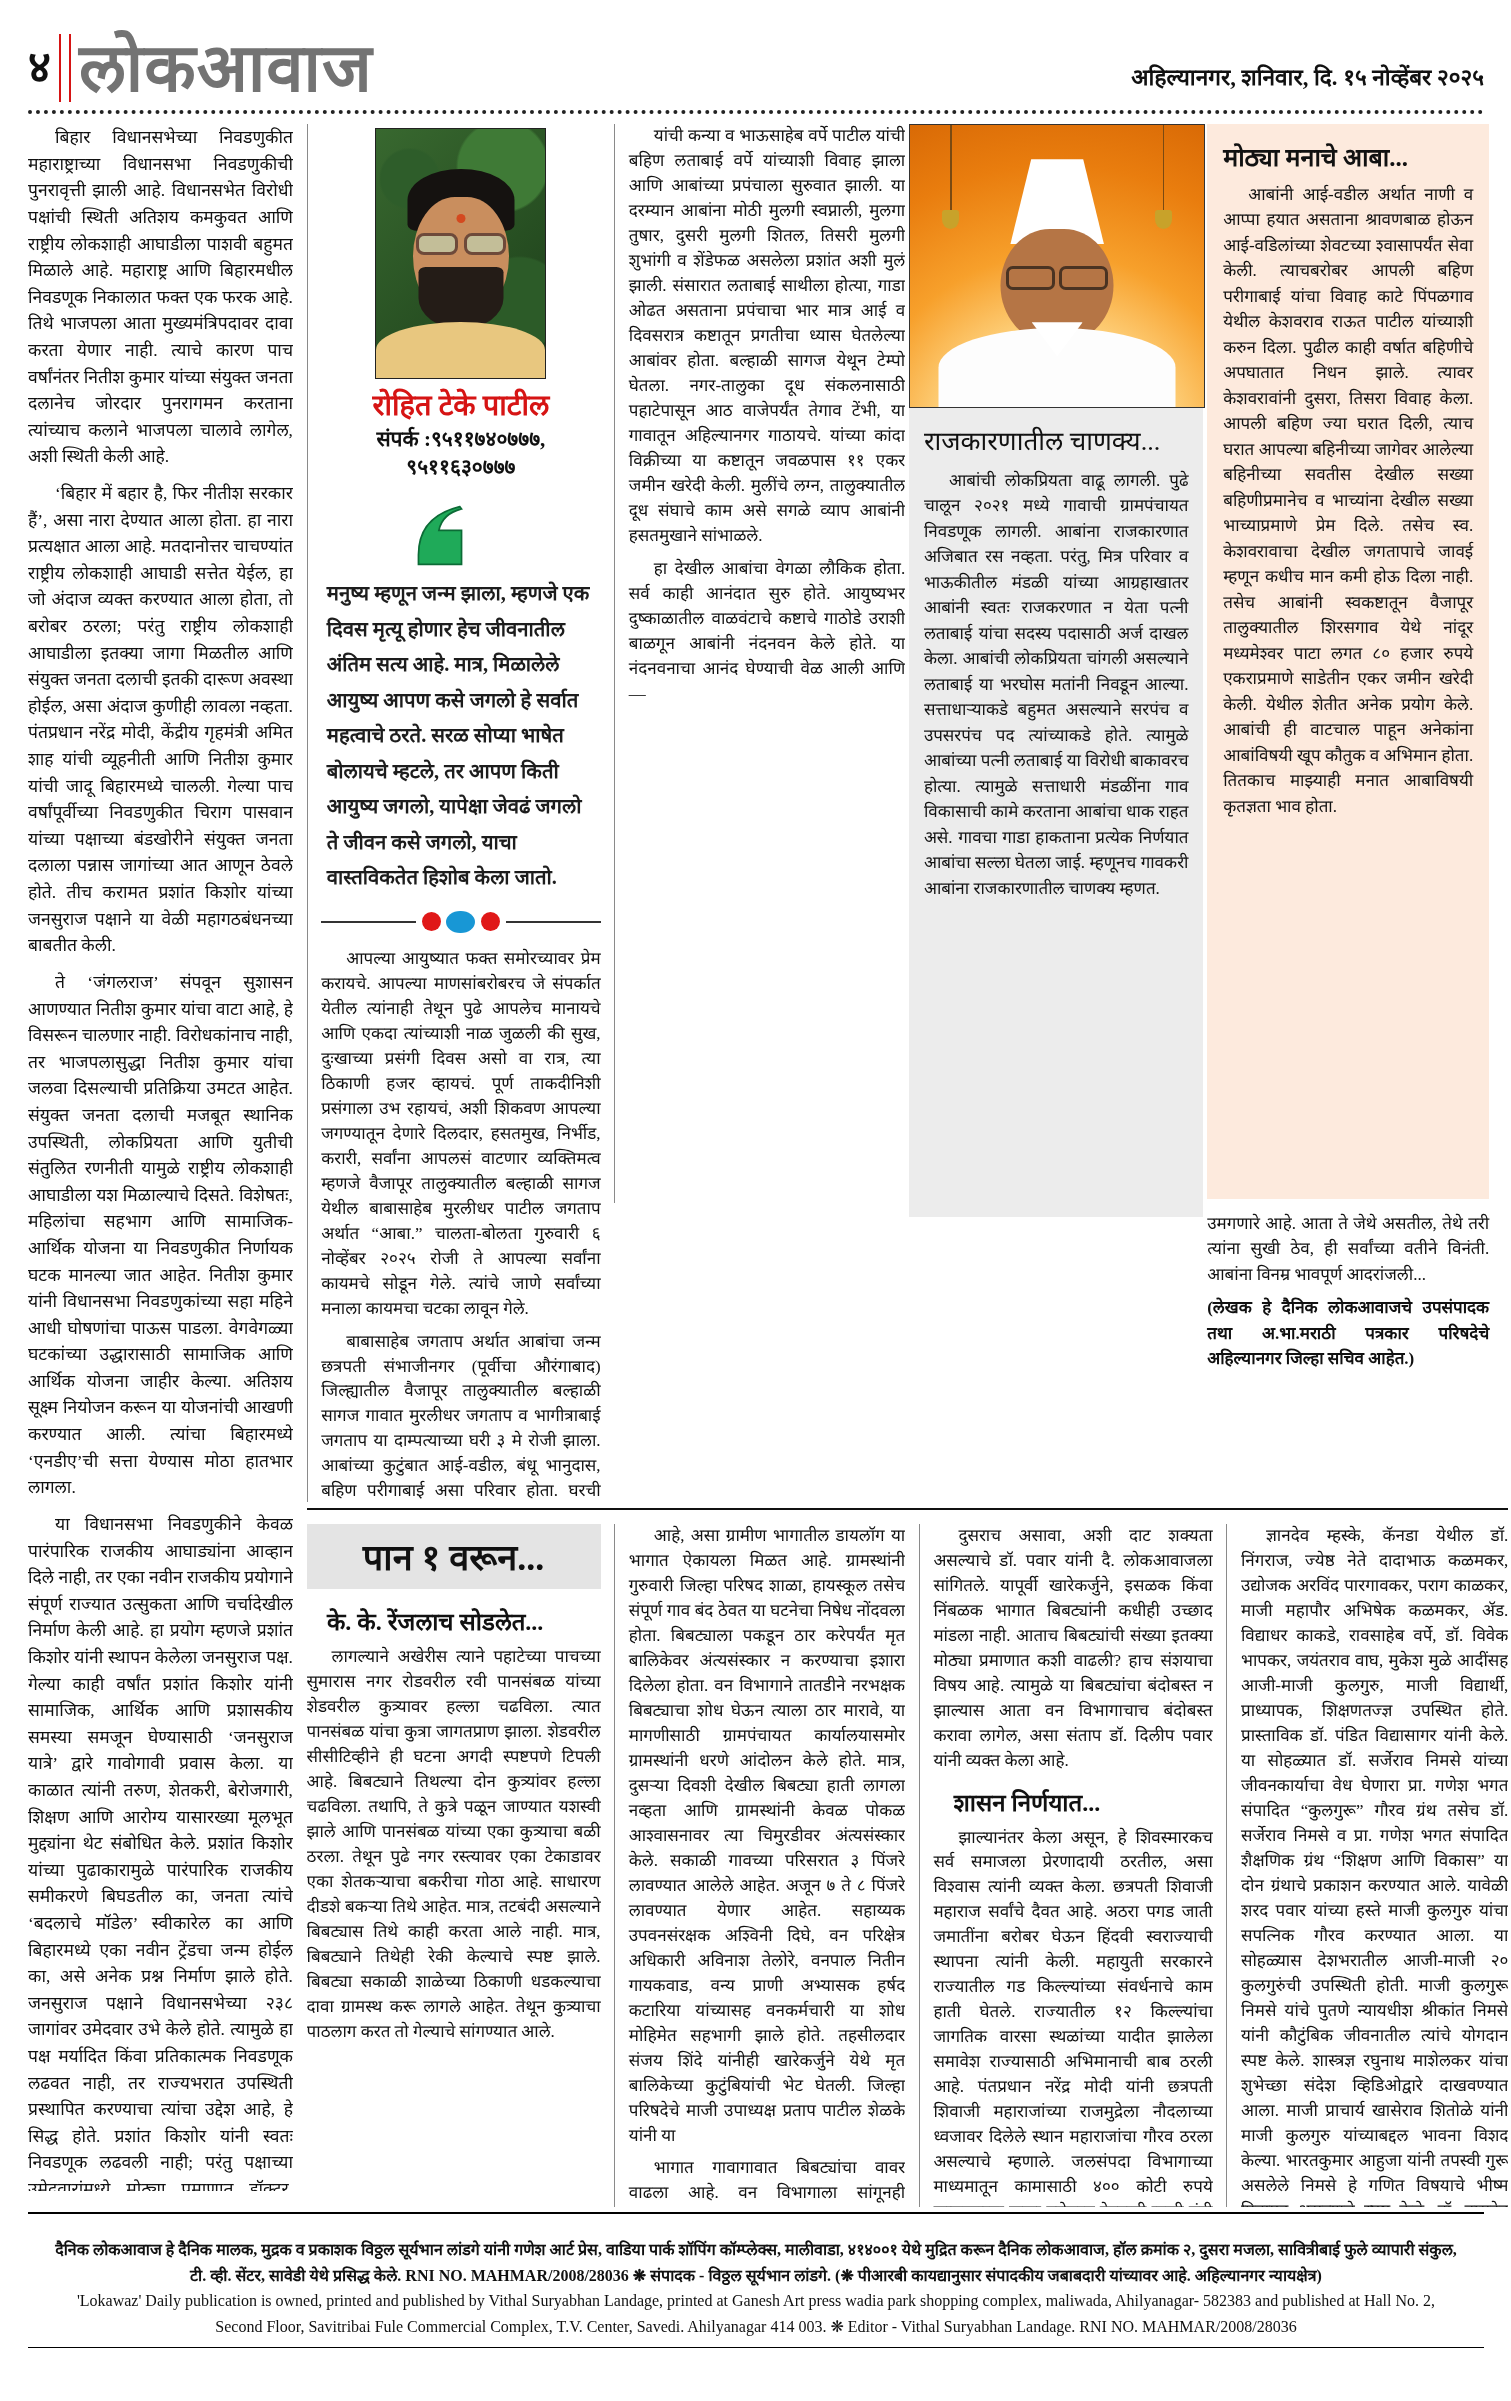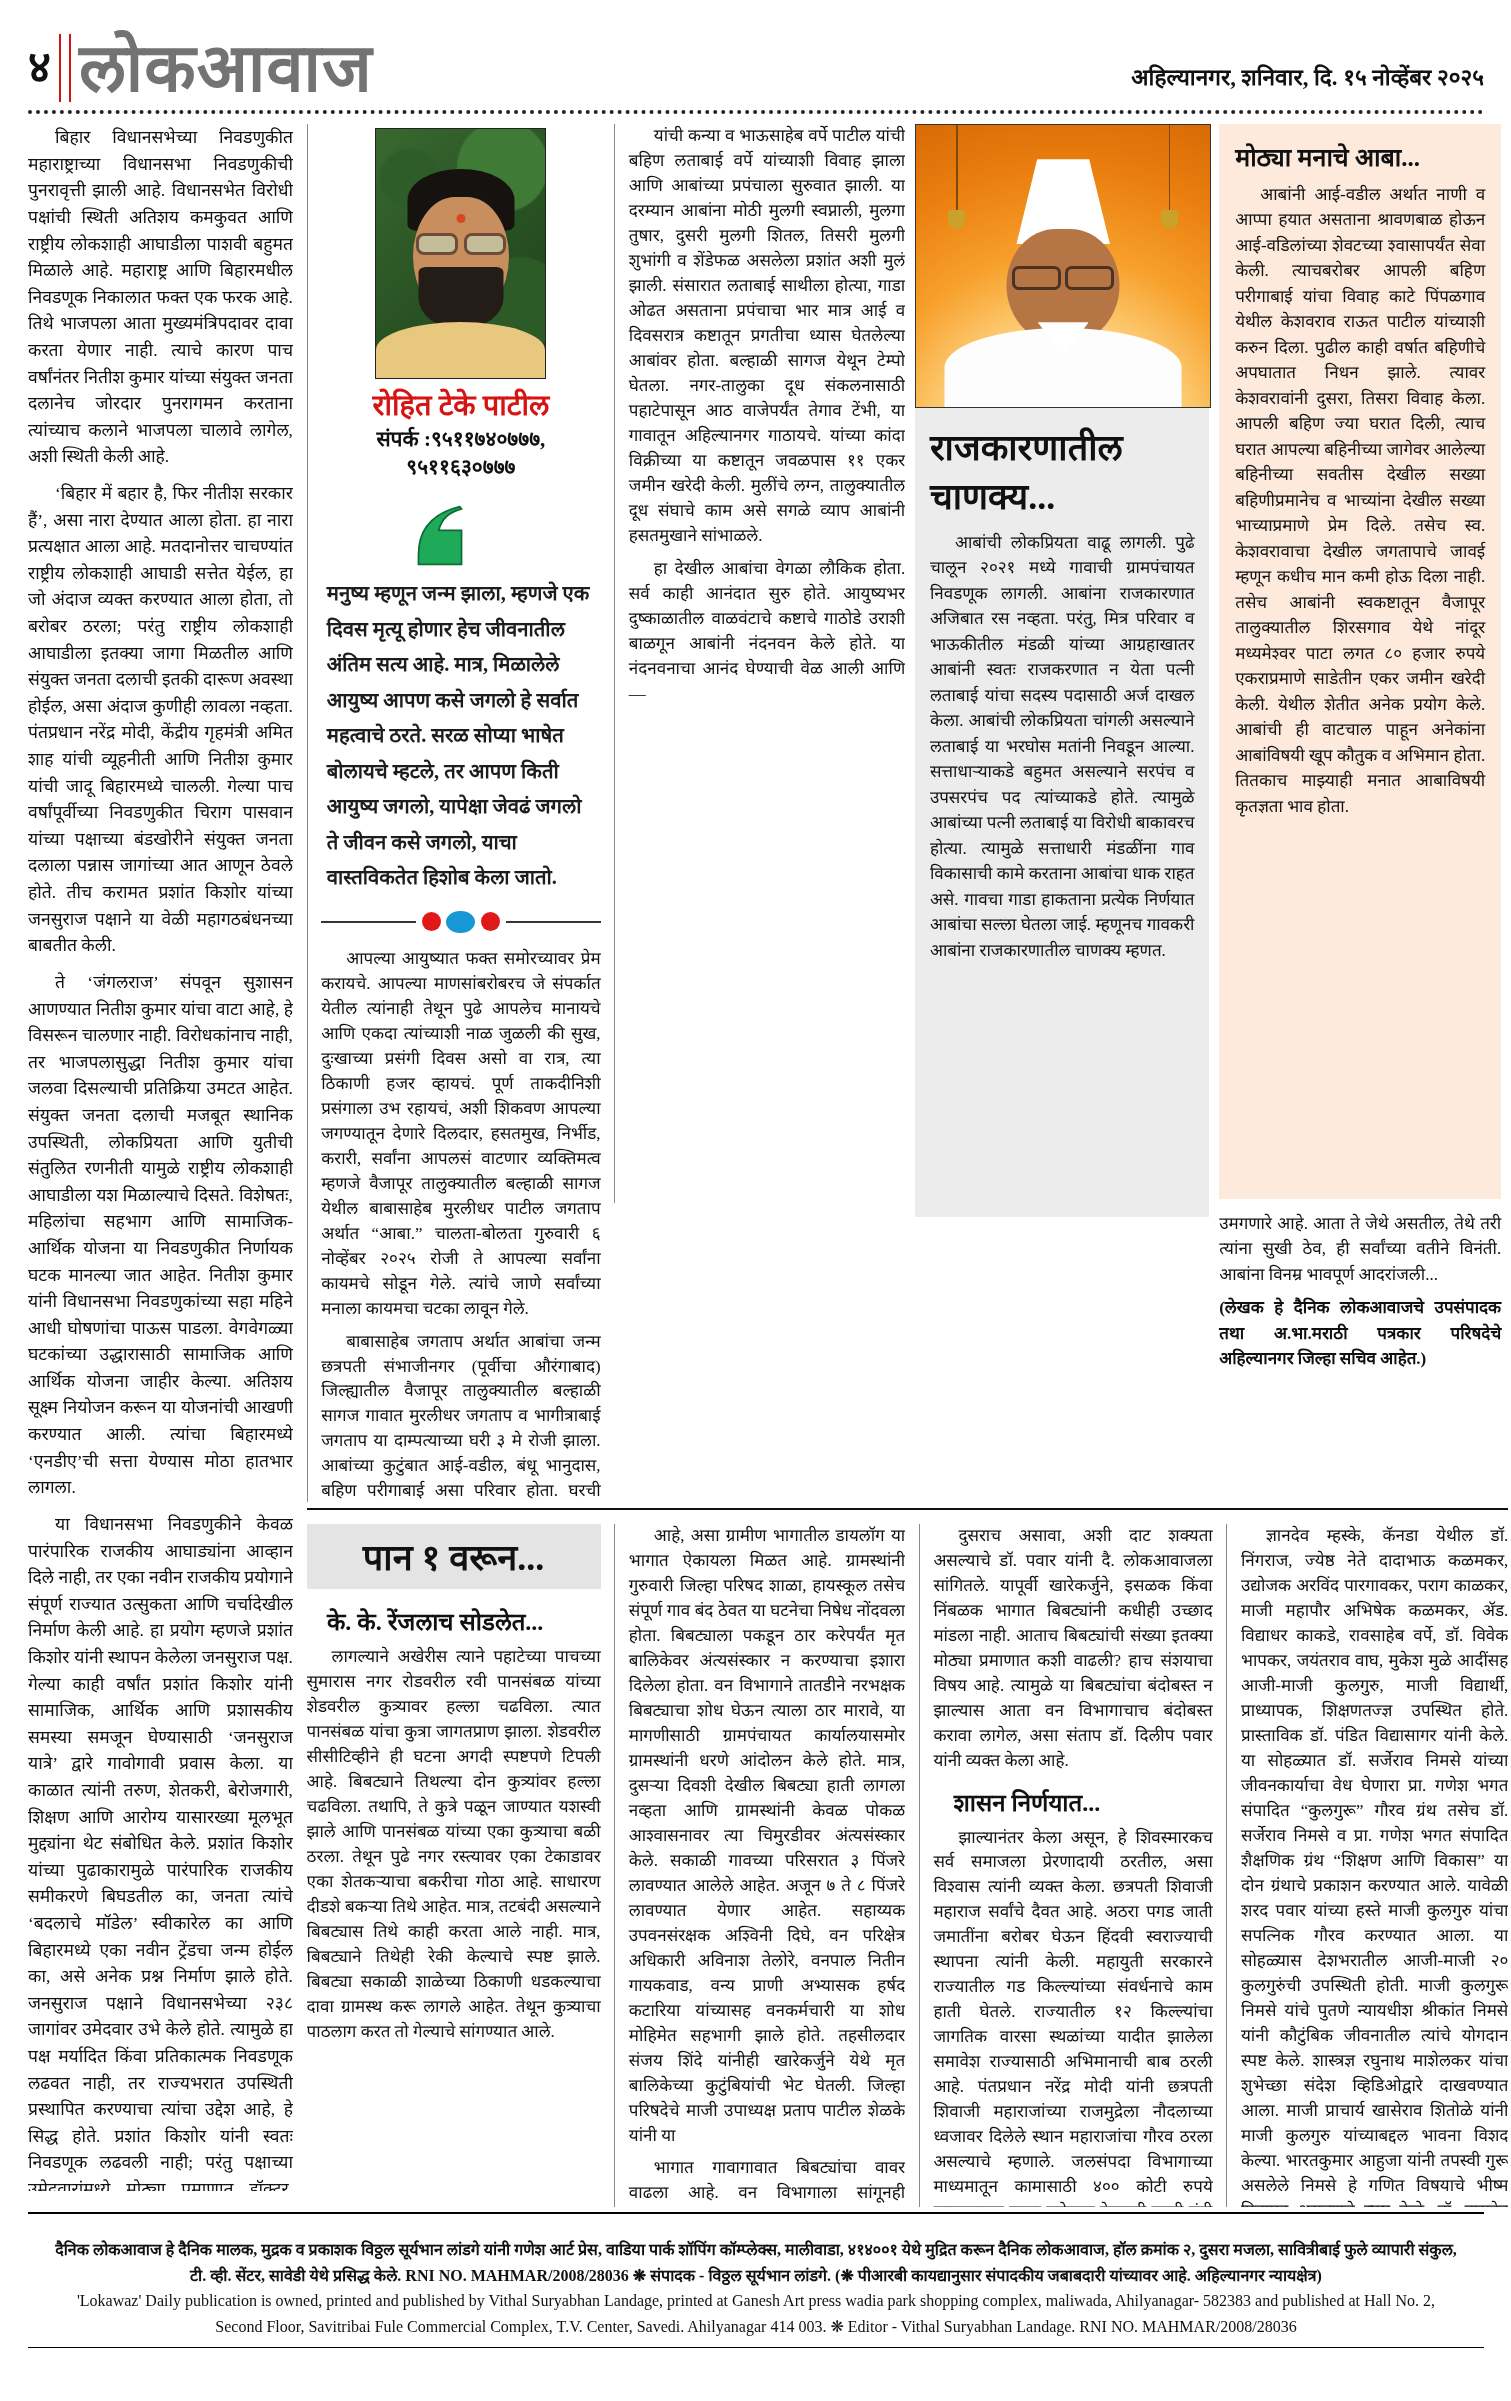--- a/index.html
+++ b/index.html
@@ -49,33 +49,33 @@
   .dot-div{display:flex;align-items:center;justify-content:center;gap:5.6px;margin:13.6px 0;}
   .dot-div .line{height:1.7px;background:#333;flex:1;}
   .dot-div .d{width:19px;height:19px;border-radius:50%;}
   .dot-div .d.red{background:#e01818;}
   .dot-div .d.blue{background:#1897d5;width:29px;height:22.6px;}
   .body-text p{font-size:17px;line-height:1.47;text-align:justify;margin:0 0 8px 0;text-indent:25px;}
 
   
   .headline{_text-align:center;text-align:center;font-weight:bold;font-size:68px;line-height:1.05;margin:14.7px 0 26px 0;color:#1d3f9e;letter-spacing:0.6px;}
   .headline .accent{color:#e41414;}
-  .mr-cols{display:grid;grid-template-columns:291px 294px 282px;column-gap:10px;}
+  .mr-cols{display:grid;grid-template-columns:291px 294px 282px;column-gap:4px;}
   .aba-photo{width:100%;height:282px;border:1.7px solid #333;position:relative;overflow:hidden;background:radial-gradient(circle at 50% 115%,#ffd98a 0 30%,#f7a02b 55%,#e97d0e 80%,#d96a06);}
   .lamp{position:absolute;top:0;width:1.7px;height:85px;background:#7a4a12;}
   .lamp:after{content:"";position:absolute;bottom:-19px;left:-8px;width:17px;height:19px;background:#c8a22a;border-radius:20% 20% 60% 60%;}
   .a-cap{position:absolute;left:50%;top:34px;transform:translateX(-50%);width:130px;height:85px;background:#ffffff;border-radius:10.2px 10.2px 4.5px 4.5px;clip-path:polygon(14% 100%,30% 0,70% 0,86% 100%);}
   .a-face{position:absolute;left:50%;top:104px;transform:translateX(-50%);width:113px;height:113px;border-radius:48%/55%;background:#b57545;}
   .a-glass{position:absolute;left:50%;top:141px;transform:translateX(-50%);width:102px;height:24px;display:flex;gap:4.5px;}
   .a-glass i{flex:1;border:3.4px solid #4a3322;border-radius:6.8px;}
   .a-shirt{position:absolute;left:50%;bottom:0;transform:translateX(-50%);width:237px;height:79px;background:#fdfdfd;border-radius:60% 60% 0 0;}
   .a-collar{position:absolute;left:50%;bottom:51px;transform:translateX(-50%) rotate(0deg);width:51px;height:34px;background:#fff;clip-path:polygon(0 0,50% 100%,100% 0);}
 
   .chanakya{background:#ececec;padding:13.6px 14.7px;margin-top:0;height:782px;overflow:hidden;}
-  .chanakya h3{font-size:36px;margin:0 0 10.2px 0;font-weight:bold;}
+  .chanakya h3{font-size:26px;margin:0 0 10.2px 0;font-weight:normal;}
   .chanakya p{font-size:17px;line-height:1.5;text-align:justify;margin:0;text-indent:25px;}
 
   .memoir{background:#fdeadd;padding:14.7px 16px;height:1045px;overflow:hidden;}
   .memoir h3{font-size:25px;margin:0 0 9px 0;font-weight:bold;}
   .memoir p{font-size:17px;line-height:1.5;text-align:justify;margin:0;text-indent:25px;}
   .memoir-tail{font-size:17px;line-height:1.5;text-align:justify;margin:12.4px 0 0 0;}
   .memoir-credit{font-size:17px;line-height:1.5;text-align:justify;margin:8px 0 0 0;font-weight:bold;}
 
   
   .lower-cols{display:grid;grid-template-columns:294px 291px 294px 282px;column-gap:13.6px;}

